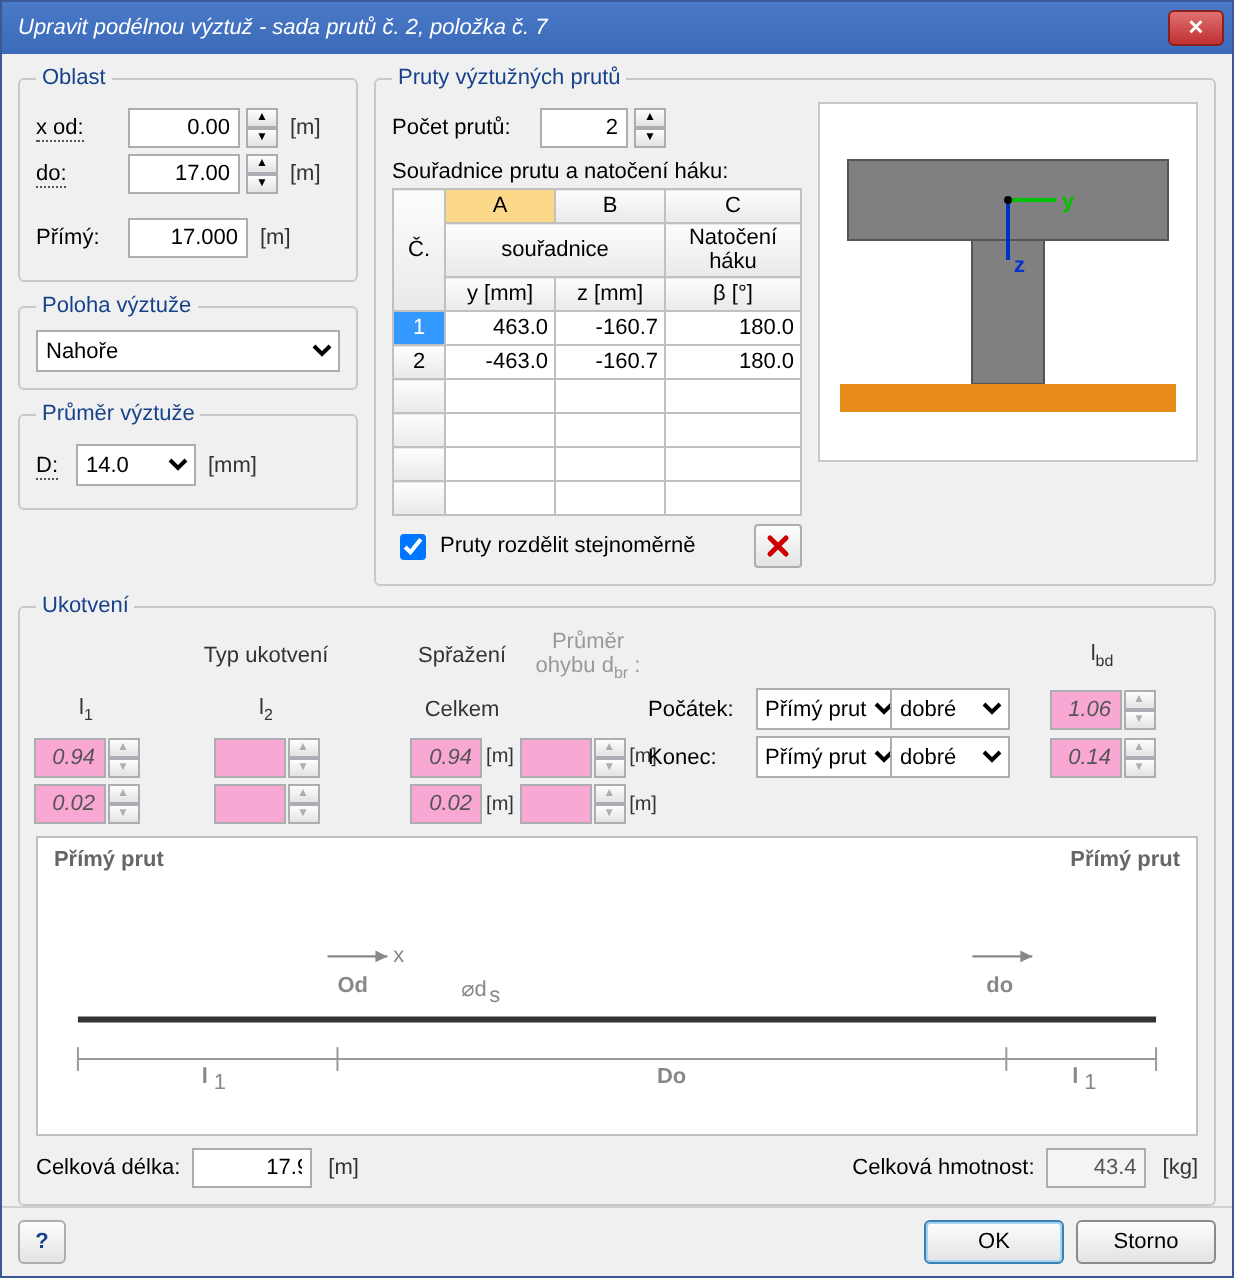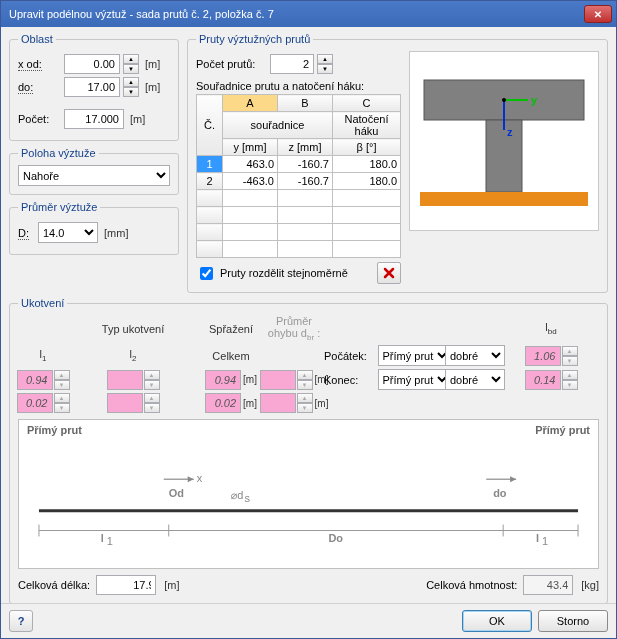--- a/index.html
+++ b/index.html
@@ -1,19 +1,19 @@
 <!DOCTYPE html>
 <html><head>
 <meta charset="utf-8">
 <style>
   * { box-sizing: border-box; font-family: "Segoe UI", Tahoma, sans-serif; font-size: 11px; }
   body { margin: 0; background: #fff; }
   .window { width: 617px; height: 639px; border: 1px solid #3b5998; background: #f0f0f0; display: flex; flex-direction: column; }
   .titlebar { height: 26px; background: linear-gradient(#4a79c7,#3b6bb8); color: #fff; display: flex; align-items: center; padding: 0 4px 0 8px; font-size: 12px; }
-  .titlebar .title { flex: 1; }
+  .titlebar .title { flex: 1; font-style: italic; }
   .titlebar .close { width: 28px; height: 18px; background: linear-gradient(#e07070,#c03030); border: 1px solid #8a2020; border-radius: 3px; color: #fff; display: flex; align-items: center; justify-content: center; font-weight: bold; font-size: 10px; cursor: pointer; }
   .body { flex: 1; padding: 6px 8px; display: flex; flex-direction: column; gap: 4px; overflow: hidden; }
   .row1 { display: flex; gap: 8px; }
   .col-left { width: 170px; display: flex; flex-direction: column; gap: 6px; }
   .col-right { flex: 1; }
   fieldset { border: 1px solid #c8c8c8; border-radius: 3px; padding: 6px 8px 8px 8px; margin: 0; background: #f0f0f0; }
   legend { color: #15428b; padding: 0 3px; }
   .field-row { display: flex; align-items: center; margin: 3px 0; gap: 4px; }
   .field-row label { width: 42px; text-align: left; }
   .field-row .lbl-u { border-bottom: 1px dotted #555; }
@@ -80,21 +80,21 @@
             <label><span class="lbl-u">do:</span></label>
             <input type="text" class="num" value="17.00" style="">
             <span class="spin">
                 <button>▲</button>
                 <button>▼</button>
               </span>
             <span class="unit">[m]</span>
           </div>
           <div style="height:6px"></div>
           <div class="field-row">
-            <label>Počet:</label>
+            <label>Přímý:</label>
             <input type="text" class="num" style="width: 60px;" value="17.000">
             <span class="unit">[m]</span>
           </div>
         </fieldset>
 
         <fieldset>
           <legend>Poloha výztuže</legend>
           <select style="width:100%">
             <option>Nahoře</option>
           </select>

